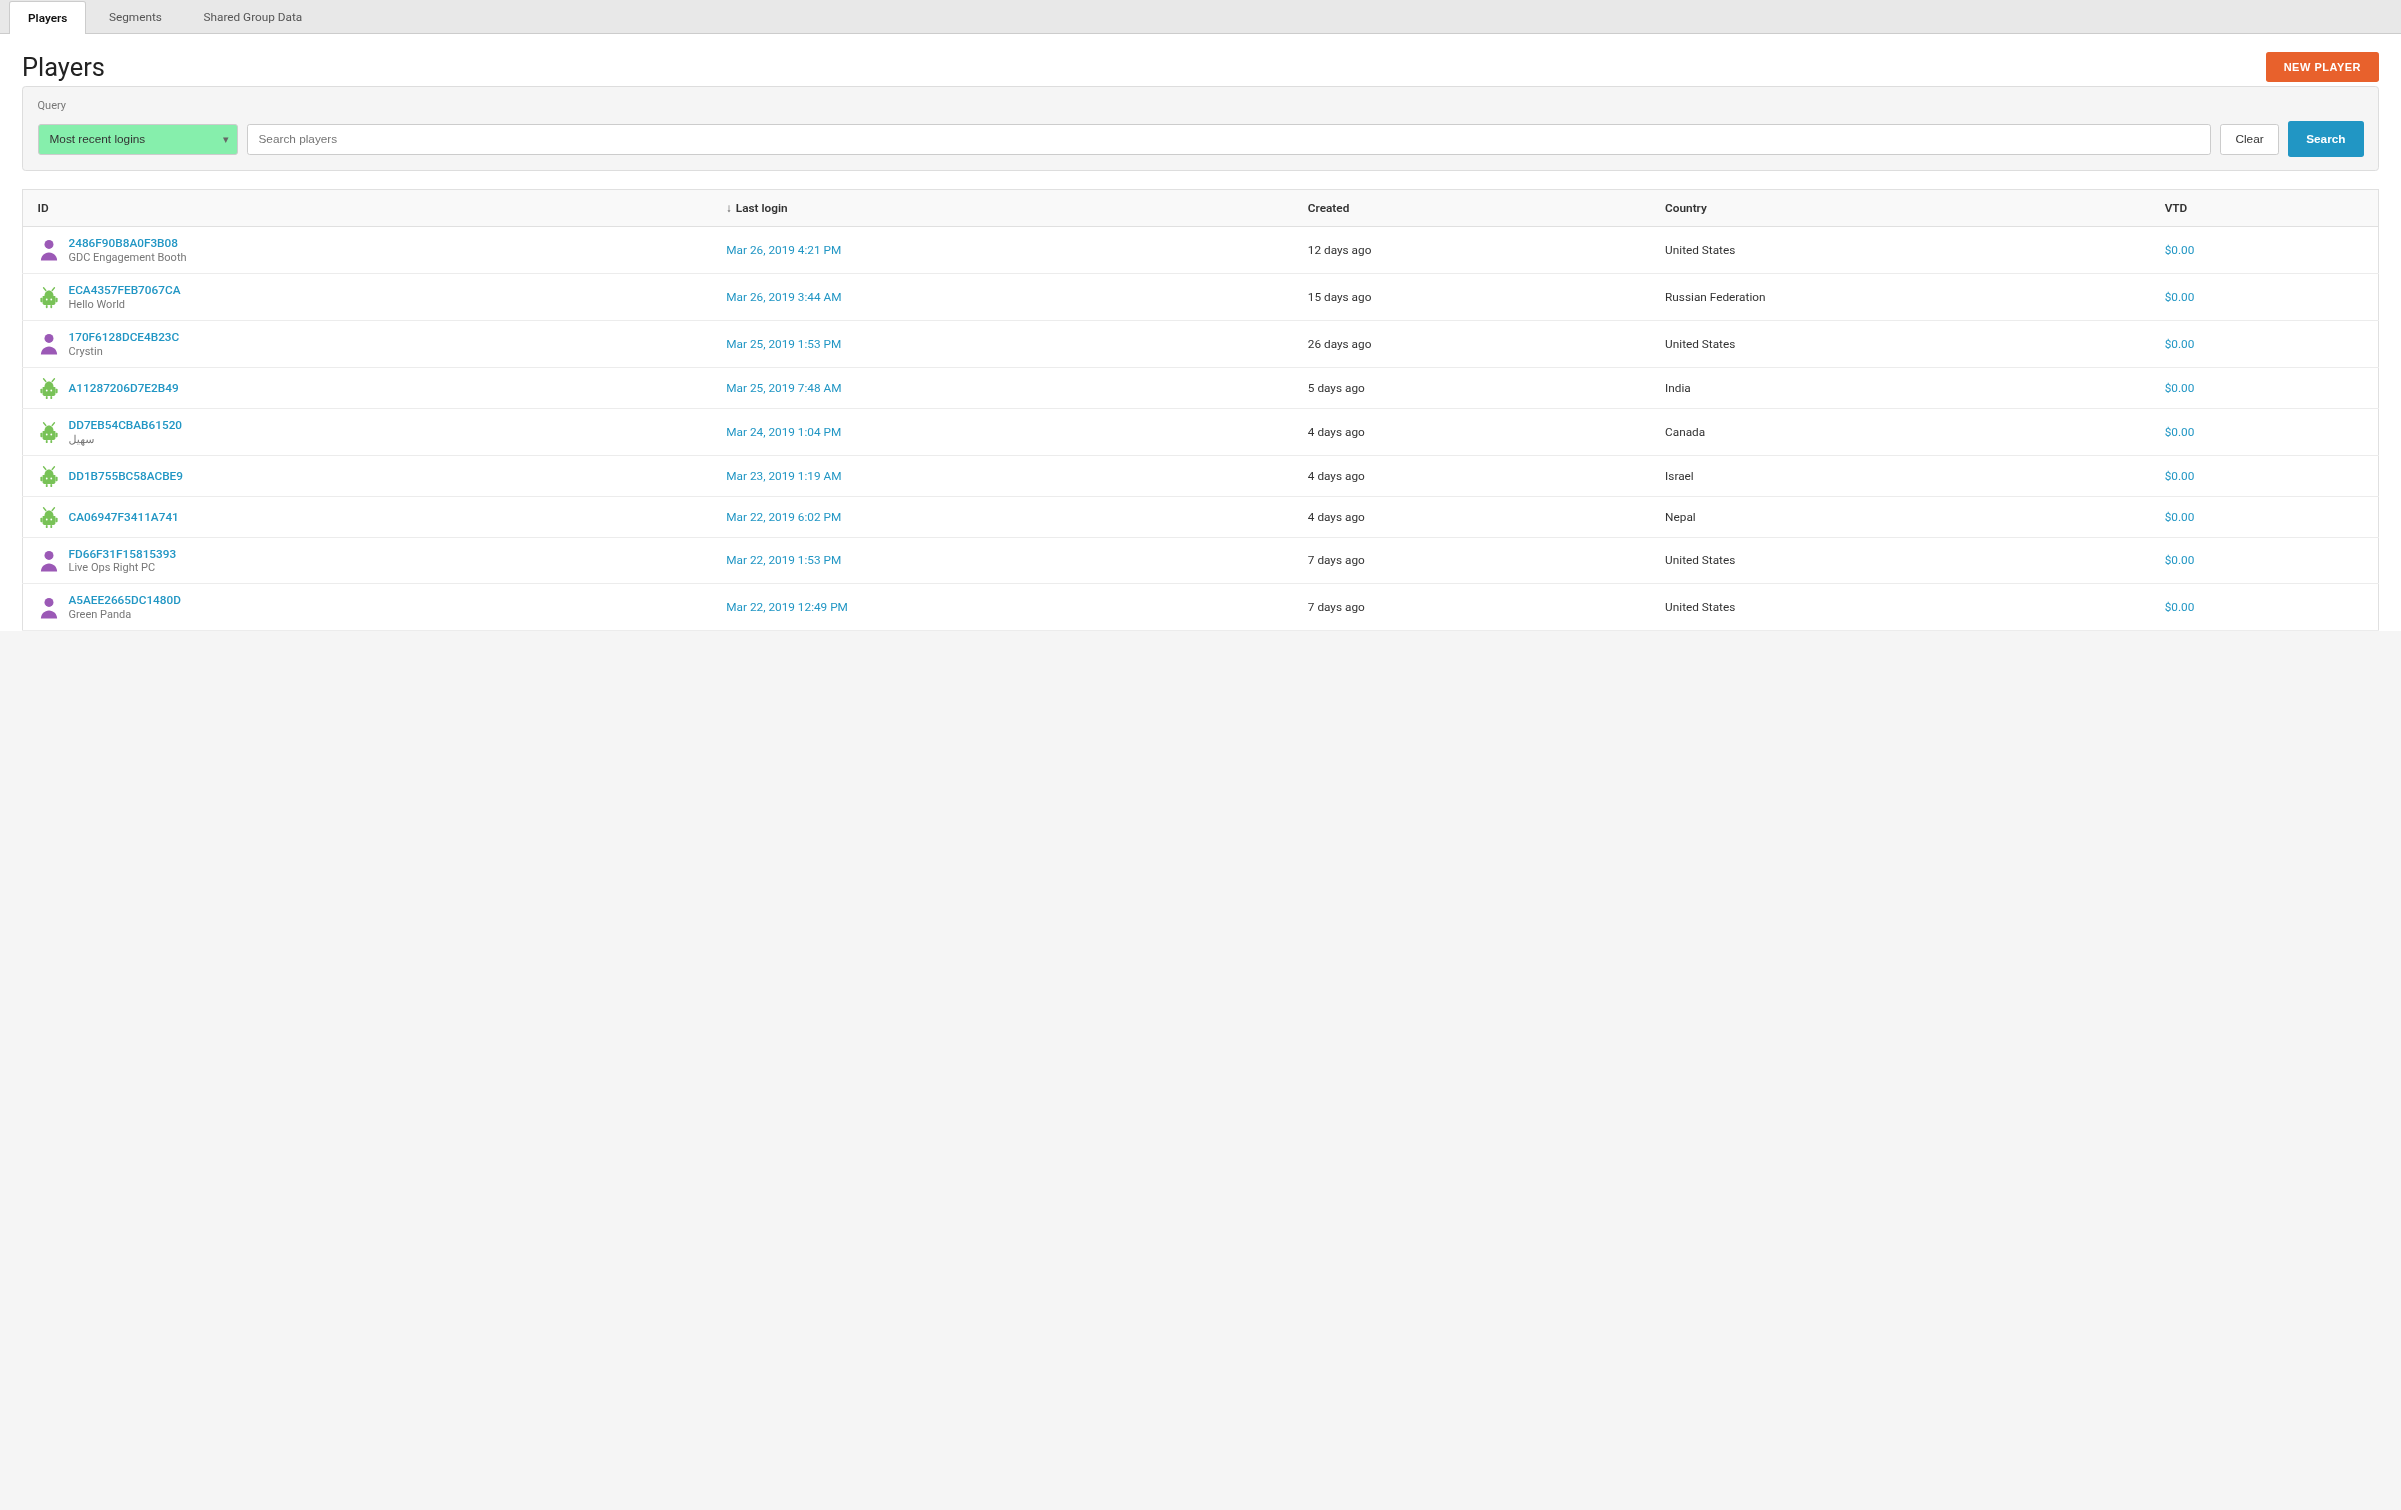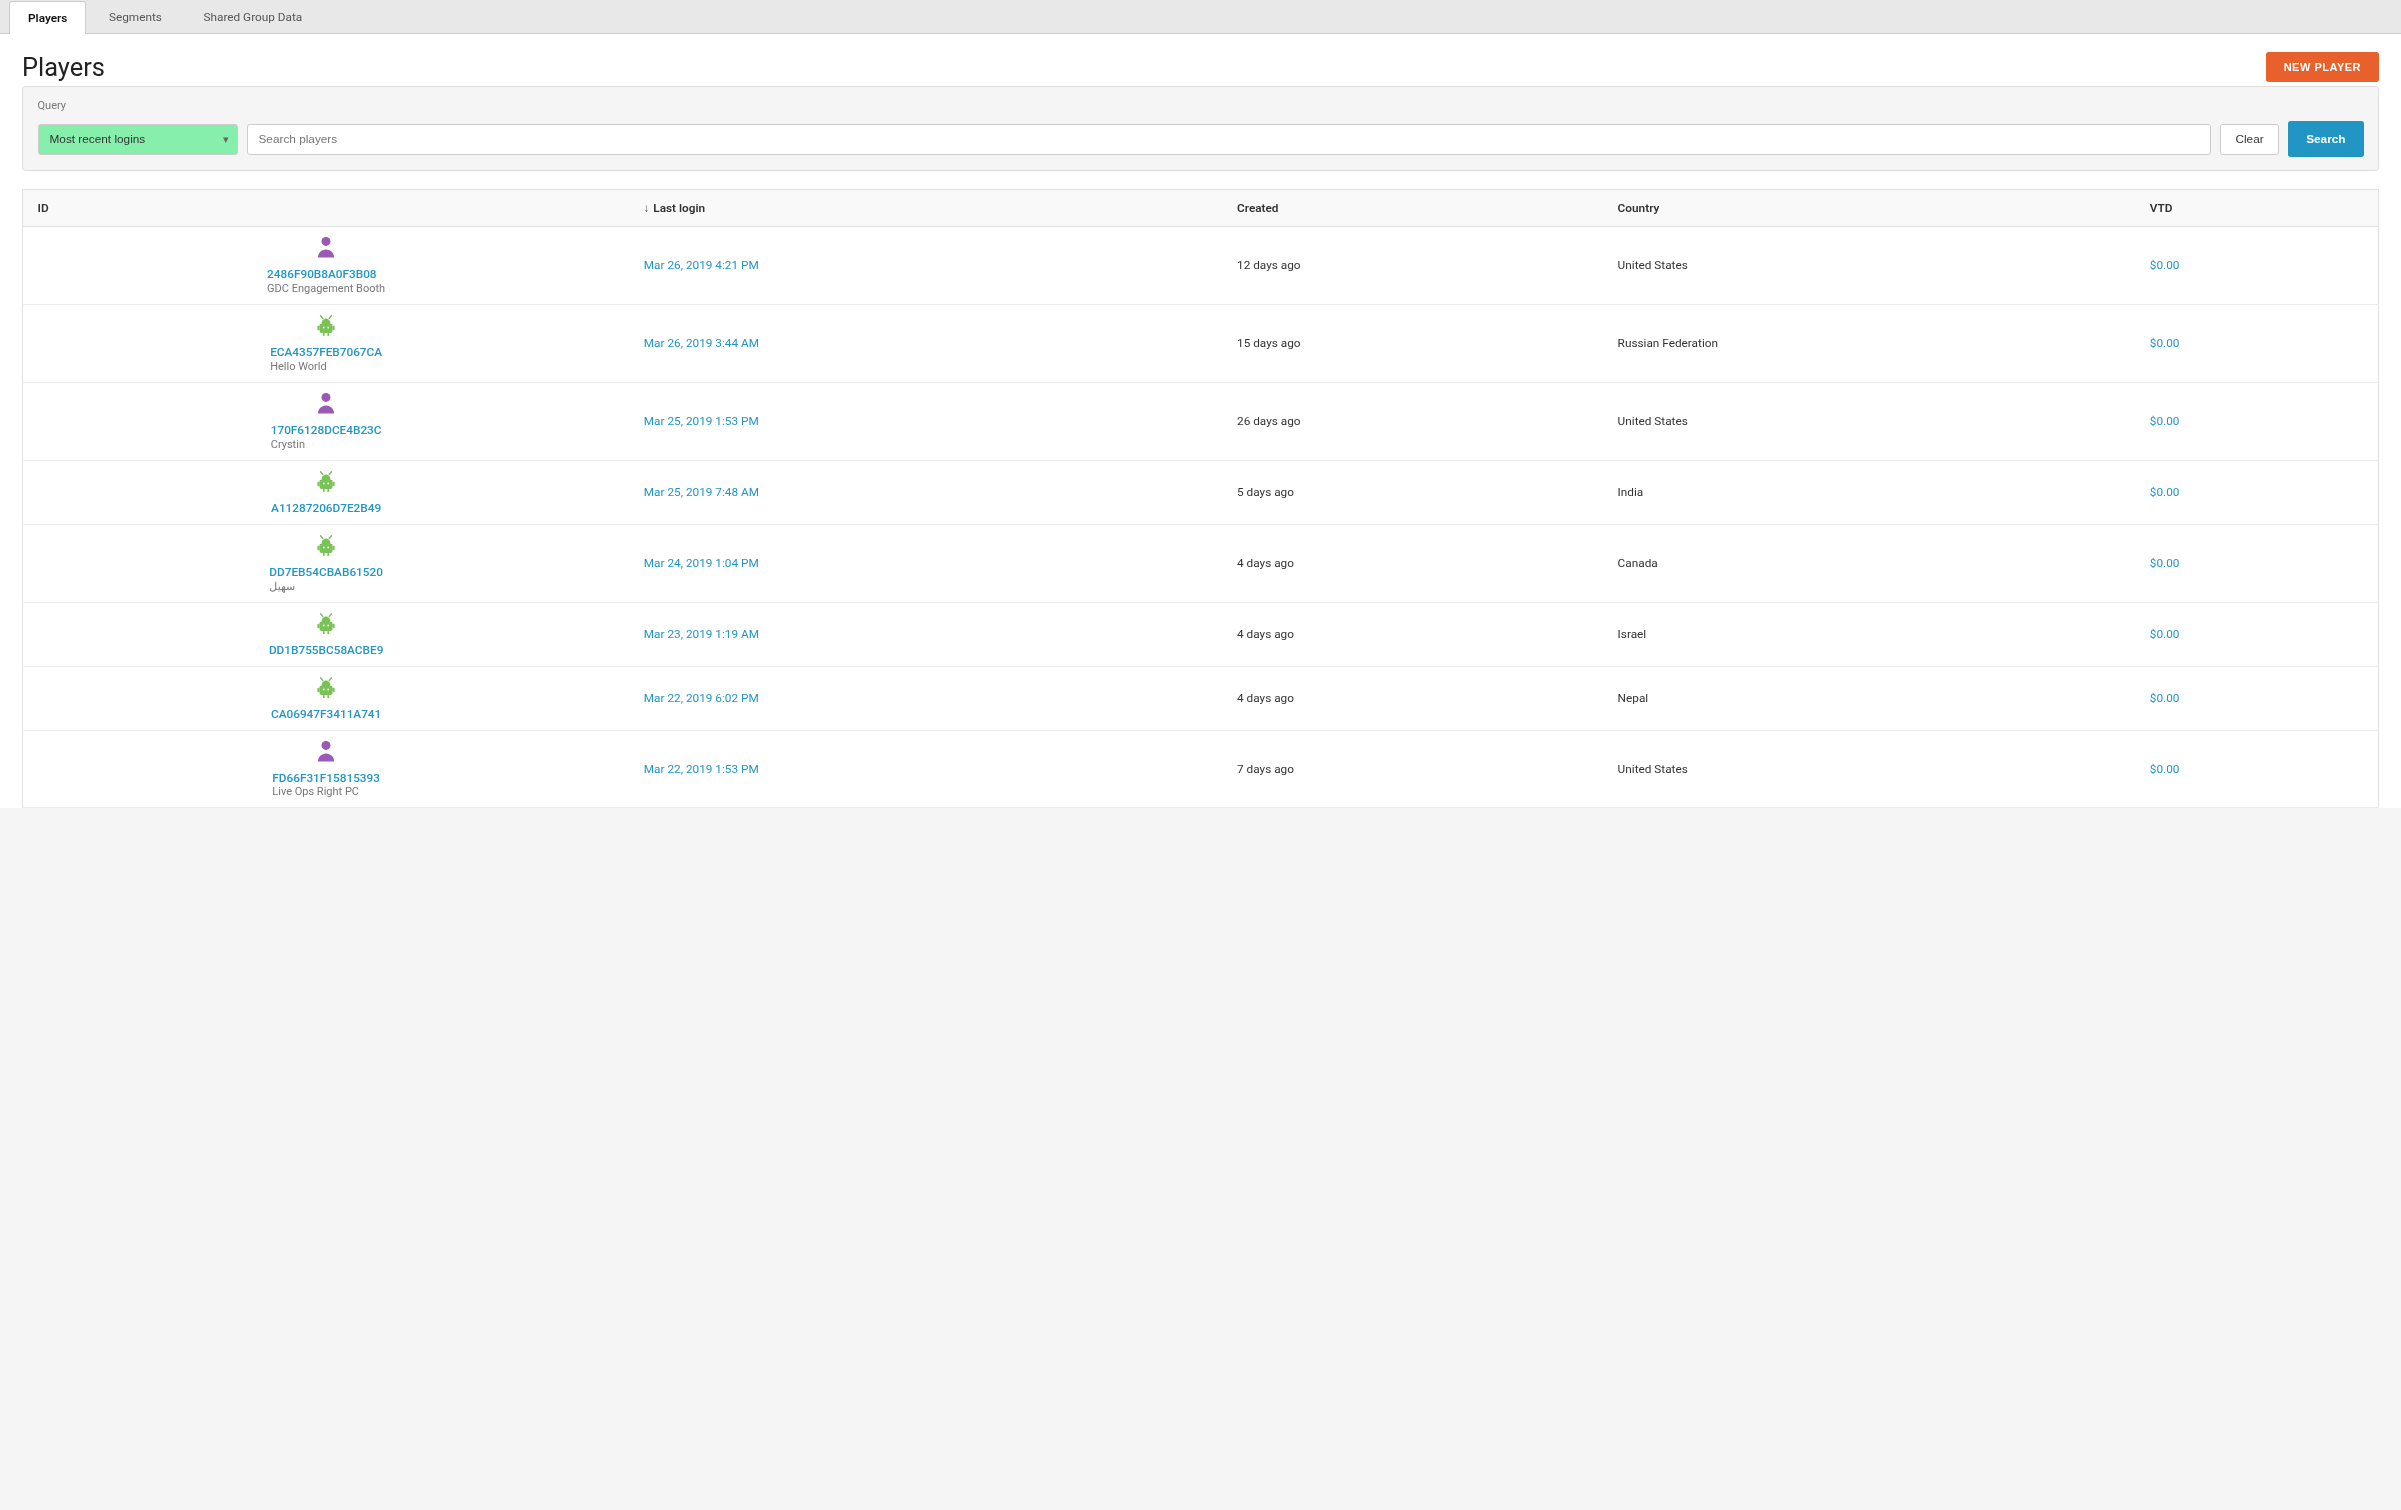--- a/index.html
+++ b/index.html
@@ -196,21 +196,20 @@
       border-bottom: 0.9px solid #ececec;
       font-size: 11.8px;
       color: #333;
       vertical-align: middle;
     }
 
     .id-cell {
       display: flex;
       align-items: center;
       gap: 9px;
-      flex-direction: column;
     }
     .player-icon {
       display: inline-flex;
       align-items: center;
       justify-content: center;
       width: 22px;
       height: 22px;
       flex-shrink: 0;
     }
     .player-id-link {
@@ -470,16 +469,36 @@
         <a class="player-id-link" href="#">FD66F31F15815393</a>
         <div class="player-name">Live Ops Right PC</div>
       </div>
     </div>
           </td>
           <td><a class="login-link" href="#">Mar 22, 2019 1:53 PM</a></td>
           <td>7 days ago</td>
           <td>United States</td>
           <td><a class="vtd-link" href="#">$0.00</a></td>
         </tr>
+        <tr>
+          <td>
+            <div class="id-cell">
+      <span class="player-icon">
+                <svg width="18" height="23.6" viewBox="0 0 20 26" fill="none" xmlns="http://www.w3.org/2000/svg">
+      <circle cx="10" cy="7" r="5" fill="#9b59b6"></circle>
+      <path d="M1 25c0-5 4-9 9-9s9 4 9 9" fill="#9b59b6"></path>
+    </svg>
+              </span>
+      <div class="id-info">
+        <a class="player-id-link" href="#">A5AEE2665DC1480D</a>
+        <div class="player-name">Green Panda</div>
+      </div>
+    </div>
+          </td>
+          <td><a class="login-link" href="#">Mar 22, 2019 12:49 PM</a></td>
+          <td>7 days ago</td>
+          <td>United States</td>
+          <td><a class="vtd-link" href="#">$0.00</a></td>
+        </tr>
       </tbody>
   </table>
 </div>
 
 
 </body></html>

